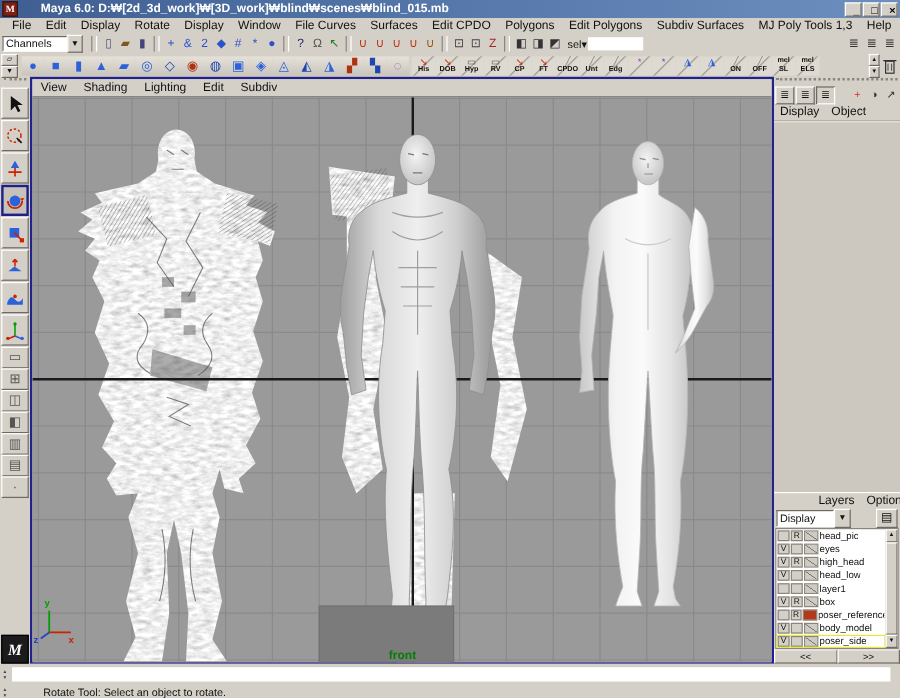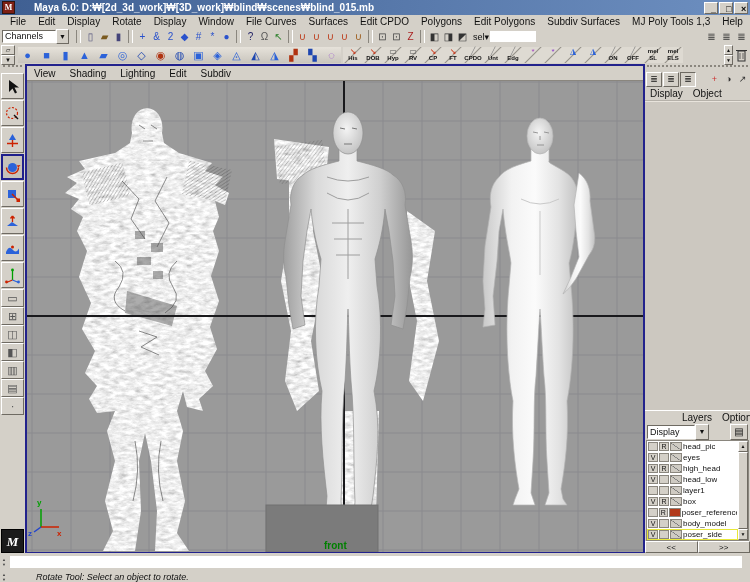--- a/index.html
+++ b/index.html
@@ -100,21 +100,21 @@
   .lscroll .sarr{height:9px;font-size:5px;line-height:9px;text-align:center;}
   .lscroll .sthumb{flex:1;margin:0;}
   .lpager{height:12px;display:flex;}
   .lpager span{flex:1;text-align:center;font-size:8px;line-height:11px;}
   
   .cmdrow{position:absolute;left:0;top:553px;width:750px;height:18px;display:flex;align-items:center;}
   .spincol{width:8px;display:flex;flex-direction:column;}
   .spincol span{font-size:4px;line-height:5px;text-align:center;color:#444;}
   .cmdrow input{flex:1;height:12px;margin:0 8px 0 2px;border:0;outline:0;background:#fff;font-size:10px;padding:0 3px;}
   .helprow{position:absolute;left:0;top:571px;width:750px;height:11px;display:flex;align-items:center;font-size:9px;}
-  .helprow .txt{margin-left:28px;font-style:italic;}
+  .helprow .txt{margin-left:28px;}
 </style>
 </head>
 <body>
 
 <div class="screen">
 
   <div class="titlebar">
     <span class="appicon">M</span>
     <span class="wtitle">Maya 6.0: D:₩[2d_3d_work]₩[3D_work]₩blind₩scenes₩blind_015.mb</span>
     <span class="winbtns">

